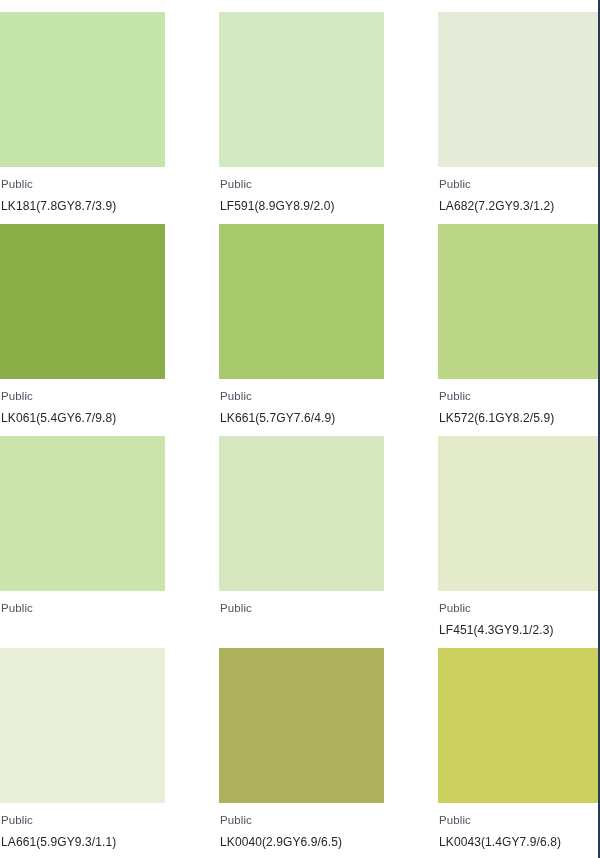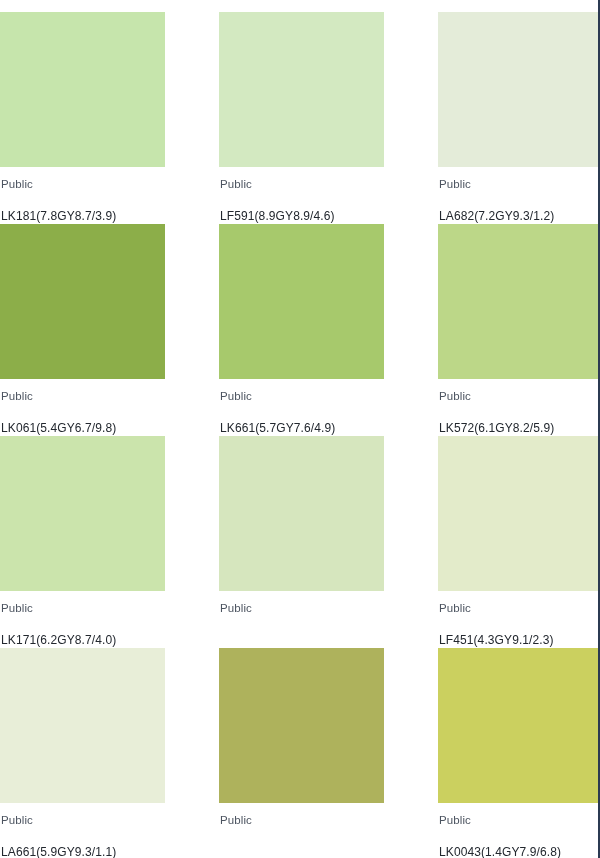--- a/index.html
+++ b/index.html
@@ -60,21 +60,21 @@
     font-size: 11.5px;
     line-height: 15px;
     color: #4c5460;
     letter-spacing: 0.1px;
   }
 
   .swatch-code {
     font-size: 12px;
     line-height: 16px;
     color: #22272e;
-    margin-top: 16px;
+    margin-top: 6px;
     letter-spacing: 0.1px;
     white-space: nowrap;
   }
 
   
   .swatch-grid > .swatch-card:nth-child(3n+2) {
     margin-left: 2px;
   }
   .swatch-grid > .swatch-card:nth-child(3n+3) {
     margin-left: 4px;
@@ -90,21 +90,21 @@
       <div class="swatch-chip" style="background: rgb(198, 229, 172);"></div>
       <div class="swatch-meta">
         <div class="swatch-category">Public</div>
         <div class="swatch-code">LK181(7.8GY8.7/3.9)</div>
       </div>
     </div>
     <div class="swatch-card">
       <div class="swatch-chip" style="background: rgb(211, 233, 193);"></div>
       <div class="swatch-meta">
         <div class="swatch-category">Public</div>
-        <div class="swatch-code">LF591(8.9GY8.9/4.6)</div>
+        <div class="swatch-code">LF591(8.9GY8.9/2.0)</div>
       </div>
     </div>
     <div class="swatch-card">
       <div class="swatch-chip" style="background: rgb(228, 236, 217);"></div>
       <div class="swatch-meta">
         <div class="swatch-category">Public</div>
         <div class="swatch-code">LA682(7.2GY9.3/1.2)</div>
       </div>
     </div>
     <div class="swatch-card">
@@ -125,21 +125,20 @@
       <div class="swatch-chip" style="background: rgb(188, 215, 136);"></div>
       <div class="swatch-meta">
         <div class="swatch-category">Public</div>
         <div class="swatch-code">LK572(6.1GY8.2/5.9)</div>
       </div>
     </div>
     <div class="swatch-card">
       <div class="swatch-chip" style="background: rgb(203, 228, 172);"></div>
       <div class="swatch-meta">
         <div class="swatch-category">Public</div>
-        <div class="swatch-code">LK171(6.2GY8.7/4.0)</div>
       </div>
     </div>
     <div class="swatch-card">
       <div class="swatch-chip" style="background: rgb(214, 230, 190);"></div>
       <div class="swatch-meta">
         <div class="swatch-category">Public</div>
       </div>
     </div>
     <div class="swatch-card">
       <div class="swatch-chip" style="background: rgb(227, 235, 202);"></div>
@@ -152,20 +151,21 @@
       <div class="swatch-chip" style="background: rgb(232, 238, 216);"></div>
       <div class="swatch-meta">
         <div class="swatch-category">Public</div>
         <div class="swatch-code">LA661(5.9GY9.3/1.1)</div>
       </div>
     </div>
     <div class="swatch-card">
       <div class="swatch-chip" style="background: rgb(174, 178, 92);"></div>
       <div class="swatch-meta">
         <div class="swatch-category">Public</div>
+        <div class="swatch-code">LK0040(2.9GY6.9/6.5)</div>
       </div>
     </div>
     <div class="swatch-card">
       <div class="swatch-chip" style="background: rgb(203, 208, 95);"></div>
       <div class="swatch-meta">
         <div class="swatch-category">Public</div>
         <div class="swatch-code">LK0043(1.4GY7.9/6.8)</div>
       </div>
     </div>
   </div>

